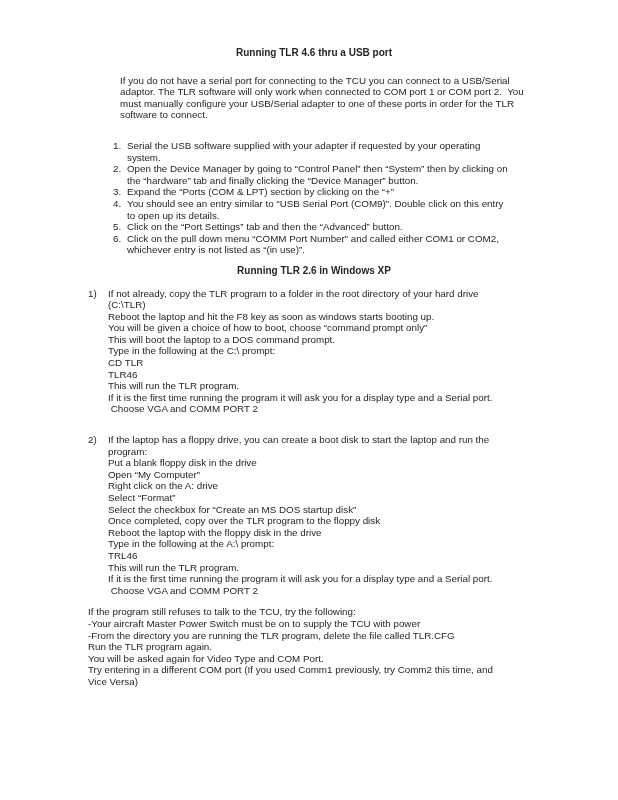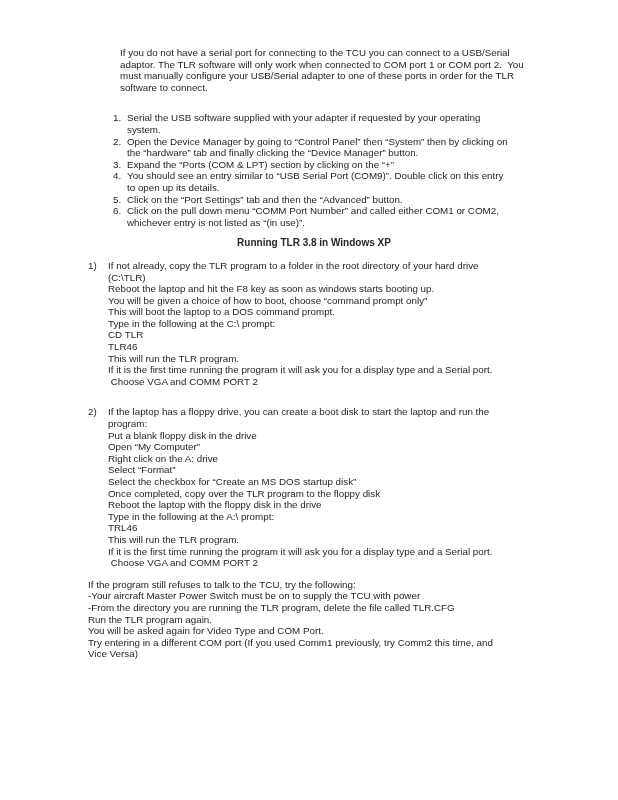--- a/index.html
+++ b/index.html
@@ -55,20 +55,21 @@
     width: 20px;
   }
   .method.m1 { margin: 0 0 19px 0; }
   .method.m2 { margin: 0 0 10px 0; }
 </style>
 </head>
 <body>
 
 <div class="page">
 
+  <div class="heading">Running TLR 4.6 thru a USB port</div>
 
   <div class="para intro">If you do not have a serial port for connecting to the TCU you can connect to a USB/Serial
 adaptor. The TLR software will only work when connected to COM port 1 or COM port 2.  You
 must manually configure your USB/Serial adapter to one of these ports in order for the TLR
 software to connect.</div>
 
   <div class="steps">
     <div class="step">
       <span class="num">1.</span>
       <span class="txt">Serial the USB software supplied with your adapter if requested by your operating
@@ -92,21 +93,21 @@
       <span class="num">5.</span>
       <span class="txt">Click on the “Port Settings” tab and then the “Advanced” button.</span>
     </div>
     <div class="step">
       <span class="num">6.</span>
       <span class="txt">Click on the pull down menu “COMM Port Number” and called either COM1 or COM2,
 whichever entry is not listed as “(in use)”.</span>
     </div>
   </div>
 
-  <div class="heading second">Running TLR 3.8 in Windows XP</div>
+  <div class="heading second">Running TLR 2.6 in Windows XP</div>
 
 
   <div class="method m1">
     <span class="num">1)</span>
     <span class="txt">If not already, copy the TLR program to a folder in the root directory of your hard drive
 (C:\TLR)
 Reboot the laptop and hit the F8 key as soon as windows starts booting up.
 You will be given a choice of how to boot, choose “command prompt only”
 This will boot the laptop to a DOS command prompt.
 Type in the following at the C:\ prompt:

